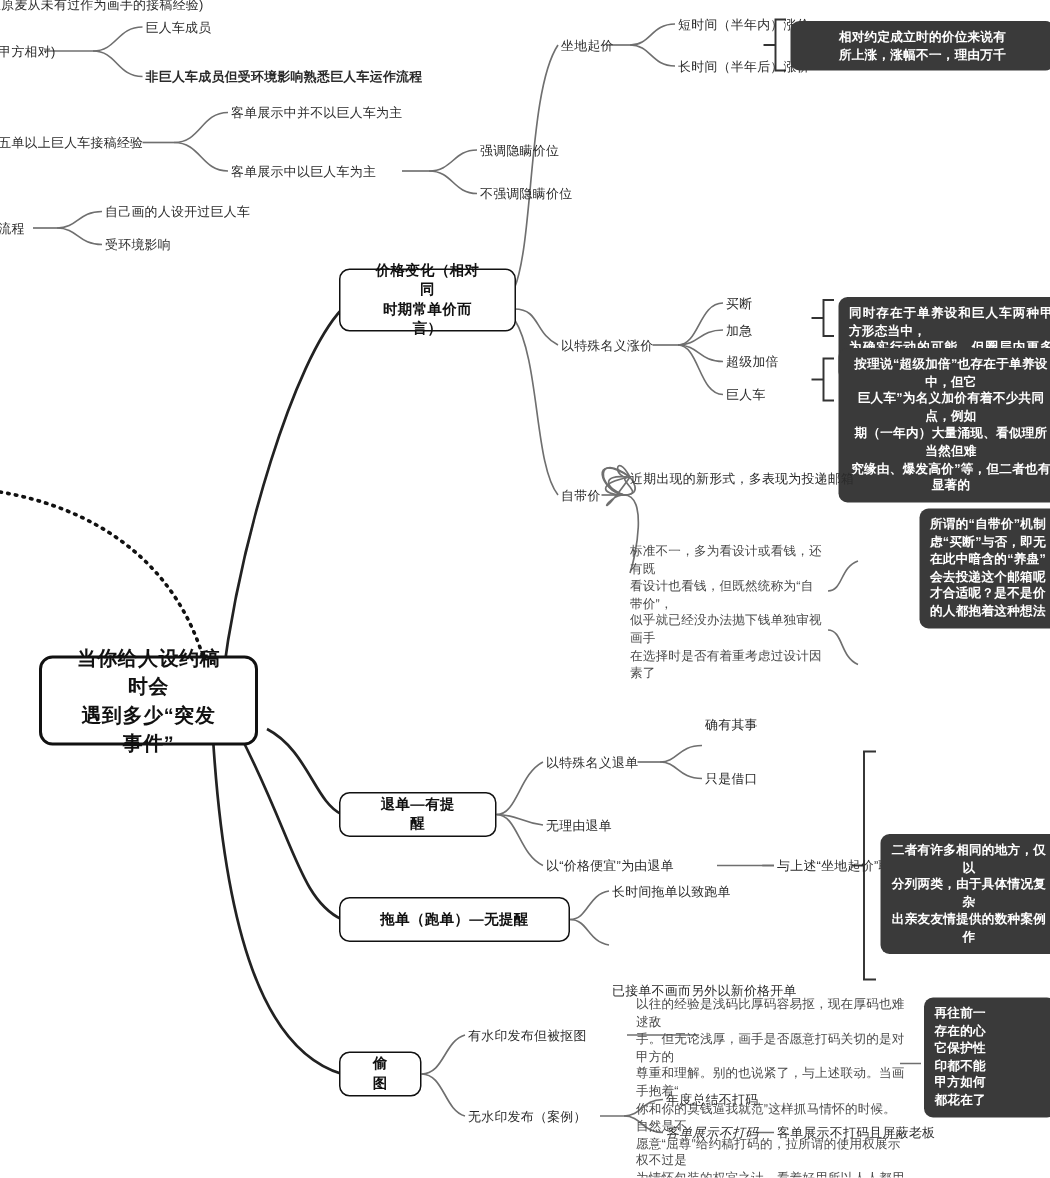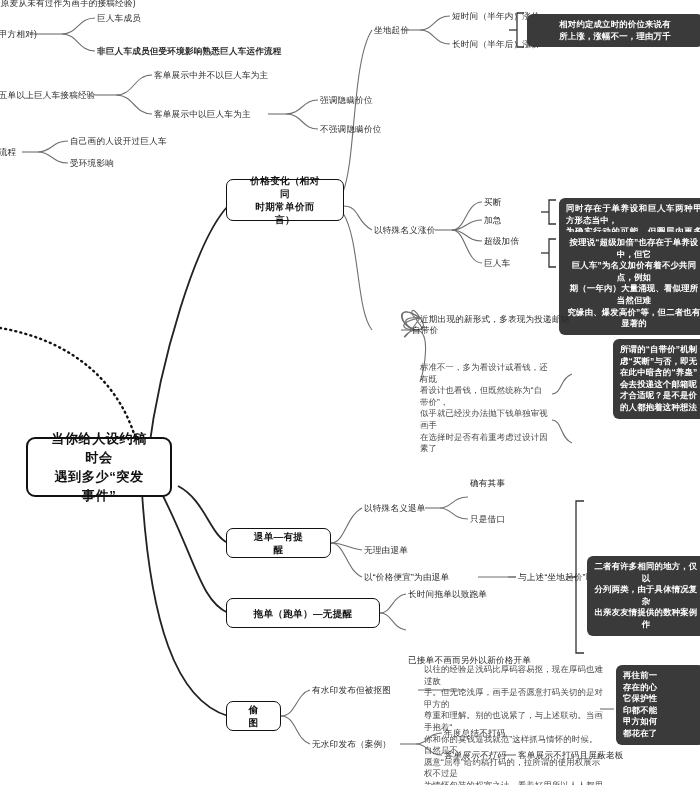--- a/index.html
+++ b/index.html
@@ -211,21 +211,21 @@
   <div class="note center" style="left:527px;top:14px;width:176px;">相对约定成立时的价位来说有<br>所上涨，涨幅不一，理由万千</div>
 
   <div class="leaf" style="left:374px;top:225px;">以特殊名义涨价</div>
   <div class="leaf" style="left:484px;top:197px;">买断</div>
   <div class="leaf" style="left:484px;top:215px;">加急</div>
   <div class="leaf" style="left:484px;top:236px;">超级加倍</div>
   <div class="leaf" style="left:484px;top:258px;">巨人车</div>
   <div class="note" style="left:559px;top:198px;width:150px;">同时存在于单养设和巨人车两种甲方形态当中，<br>为确实行动的可能，但圈层内更多仅为借口的幌</div>
   <div class="note center" style="left:559px;top:232px;width:150px;">按理说“超级加倍”也存在于单养设中，但它<br>巨人车”为名义加价有着不少共同点，例如<br>期（一年内）大量涌现、看似理所当然但难<br>究缘由、爆发高价”等，但二者也有显著的</div>
 
-  <div class="leaf" style="left:374px;top:325px;margin-left:38px;">自带价</div>
+  <div class="leaf" style="left:374px;top:325px;">自带价</div>
   <div class="leaf" style="left:420px;top:314px;">近期出现的新形式，多表现为投递邮箱</div>
   <div class="para" style="left:420px;top:362px;width:128px;">标准不一，多为看设计或看钱，还有既<br>看设计也看钱，但既然统称为“自带价”，<br>似乎就已经没办法抛下钱单独审视画手<br>在选择时是否有着重考虑过设计因素了</div>
   <div class="note" style="left:613px;top:339px;width:92px;">所谓的“自带价”机制<br>虑“买断”与否，即无<br>在此中暗含的“养蛊”<br>会去投递这个邮箱呢<br>才合适呢？是不是价<br>的人都抱着这种想法</div>
 
   <div class="topic" style="left:226px;top:528px;width:105px;height:30px;">退单—有提醒</div>
   <div class="leaf" style="left:364px;top:503px;">以特殊名义退单</div>
   <div class="leaf" style="left:470px;top:478px;">确有其事</div>
   <div class="leaf" style="left:470px;top:514px;">只是借口</div>
   <div class="leaf" style="left:364px;top:545px;">无理由退单</div>
   <div class="leaf" style="left:364px;top:572px;">以“价格便宜”为由退单</div>

